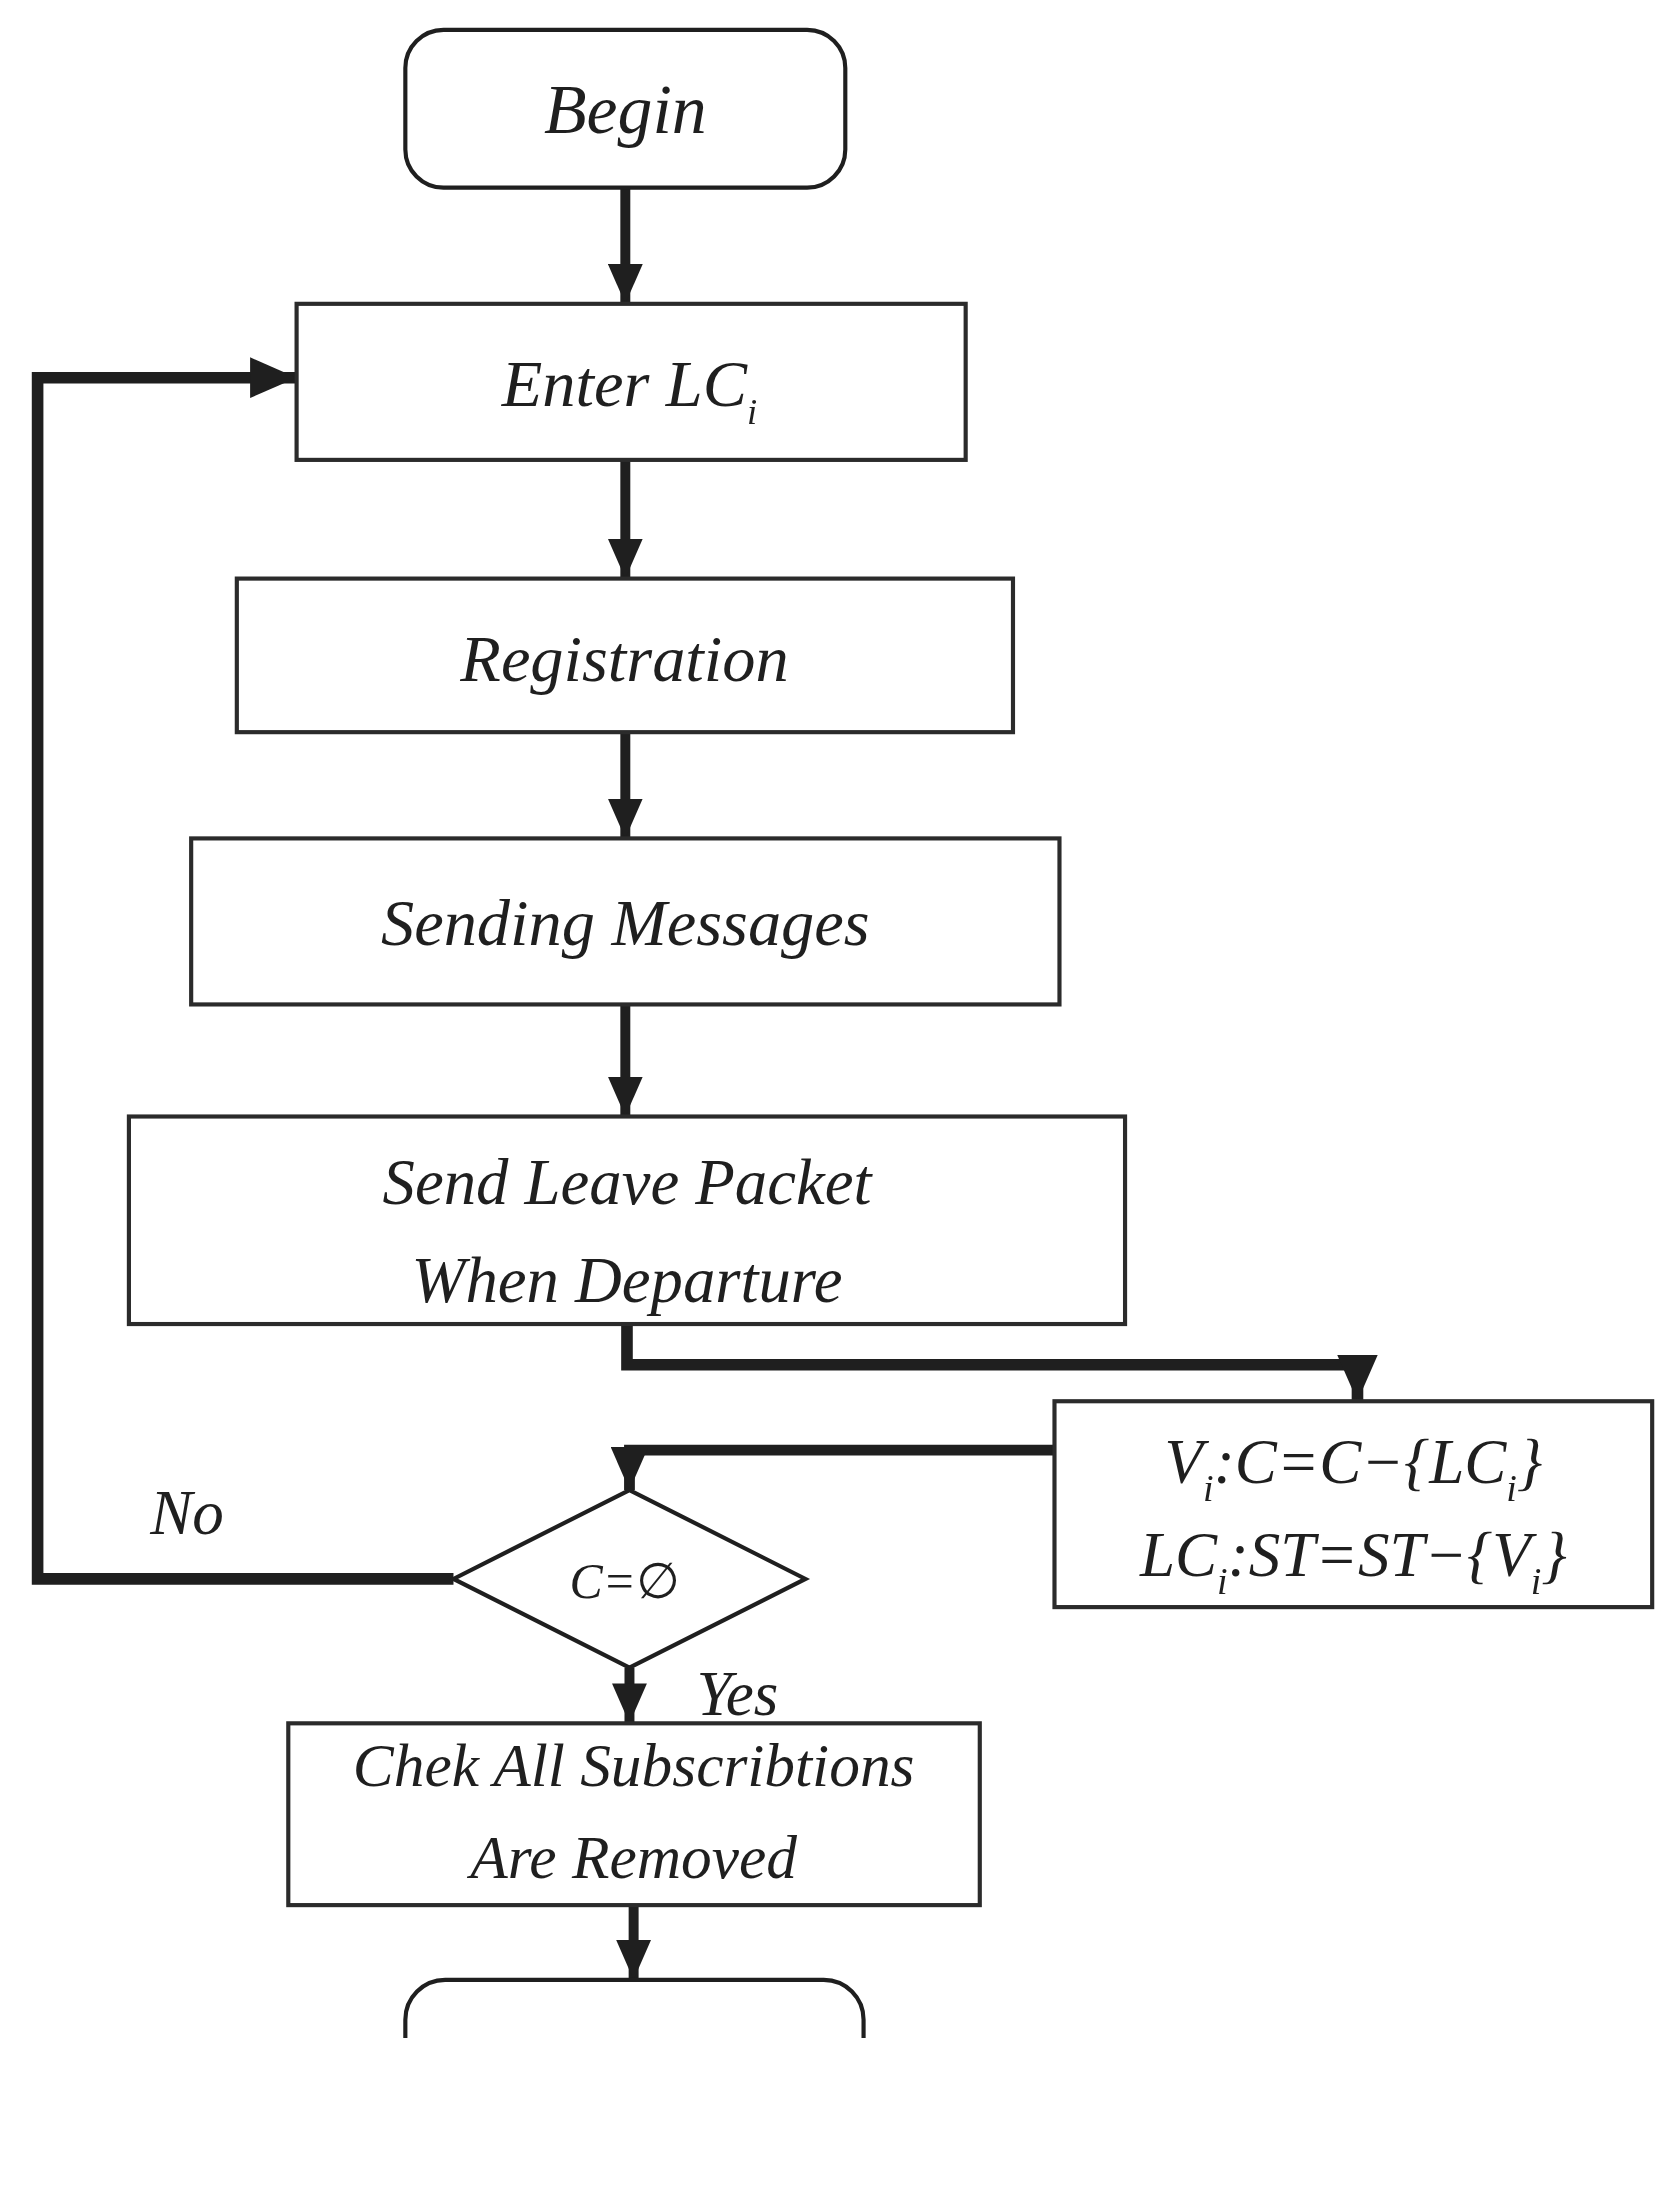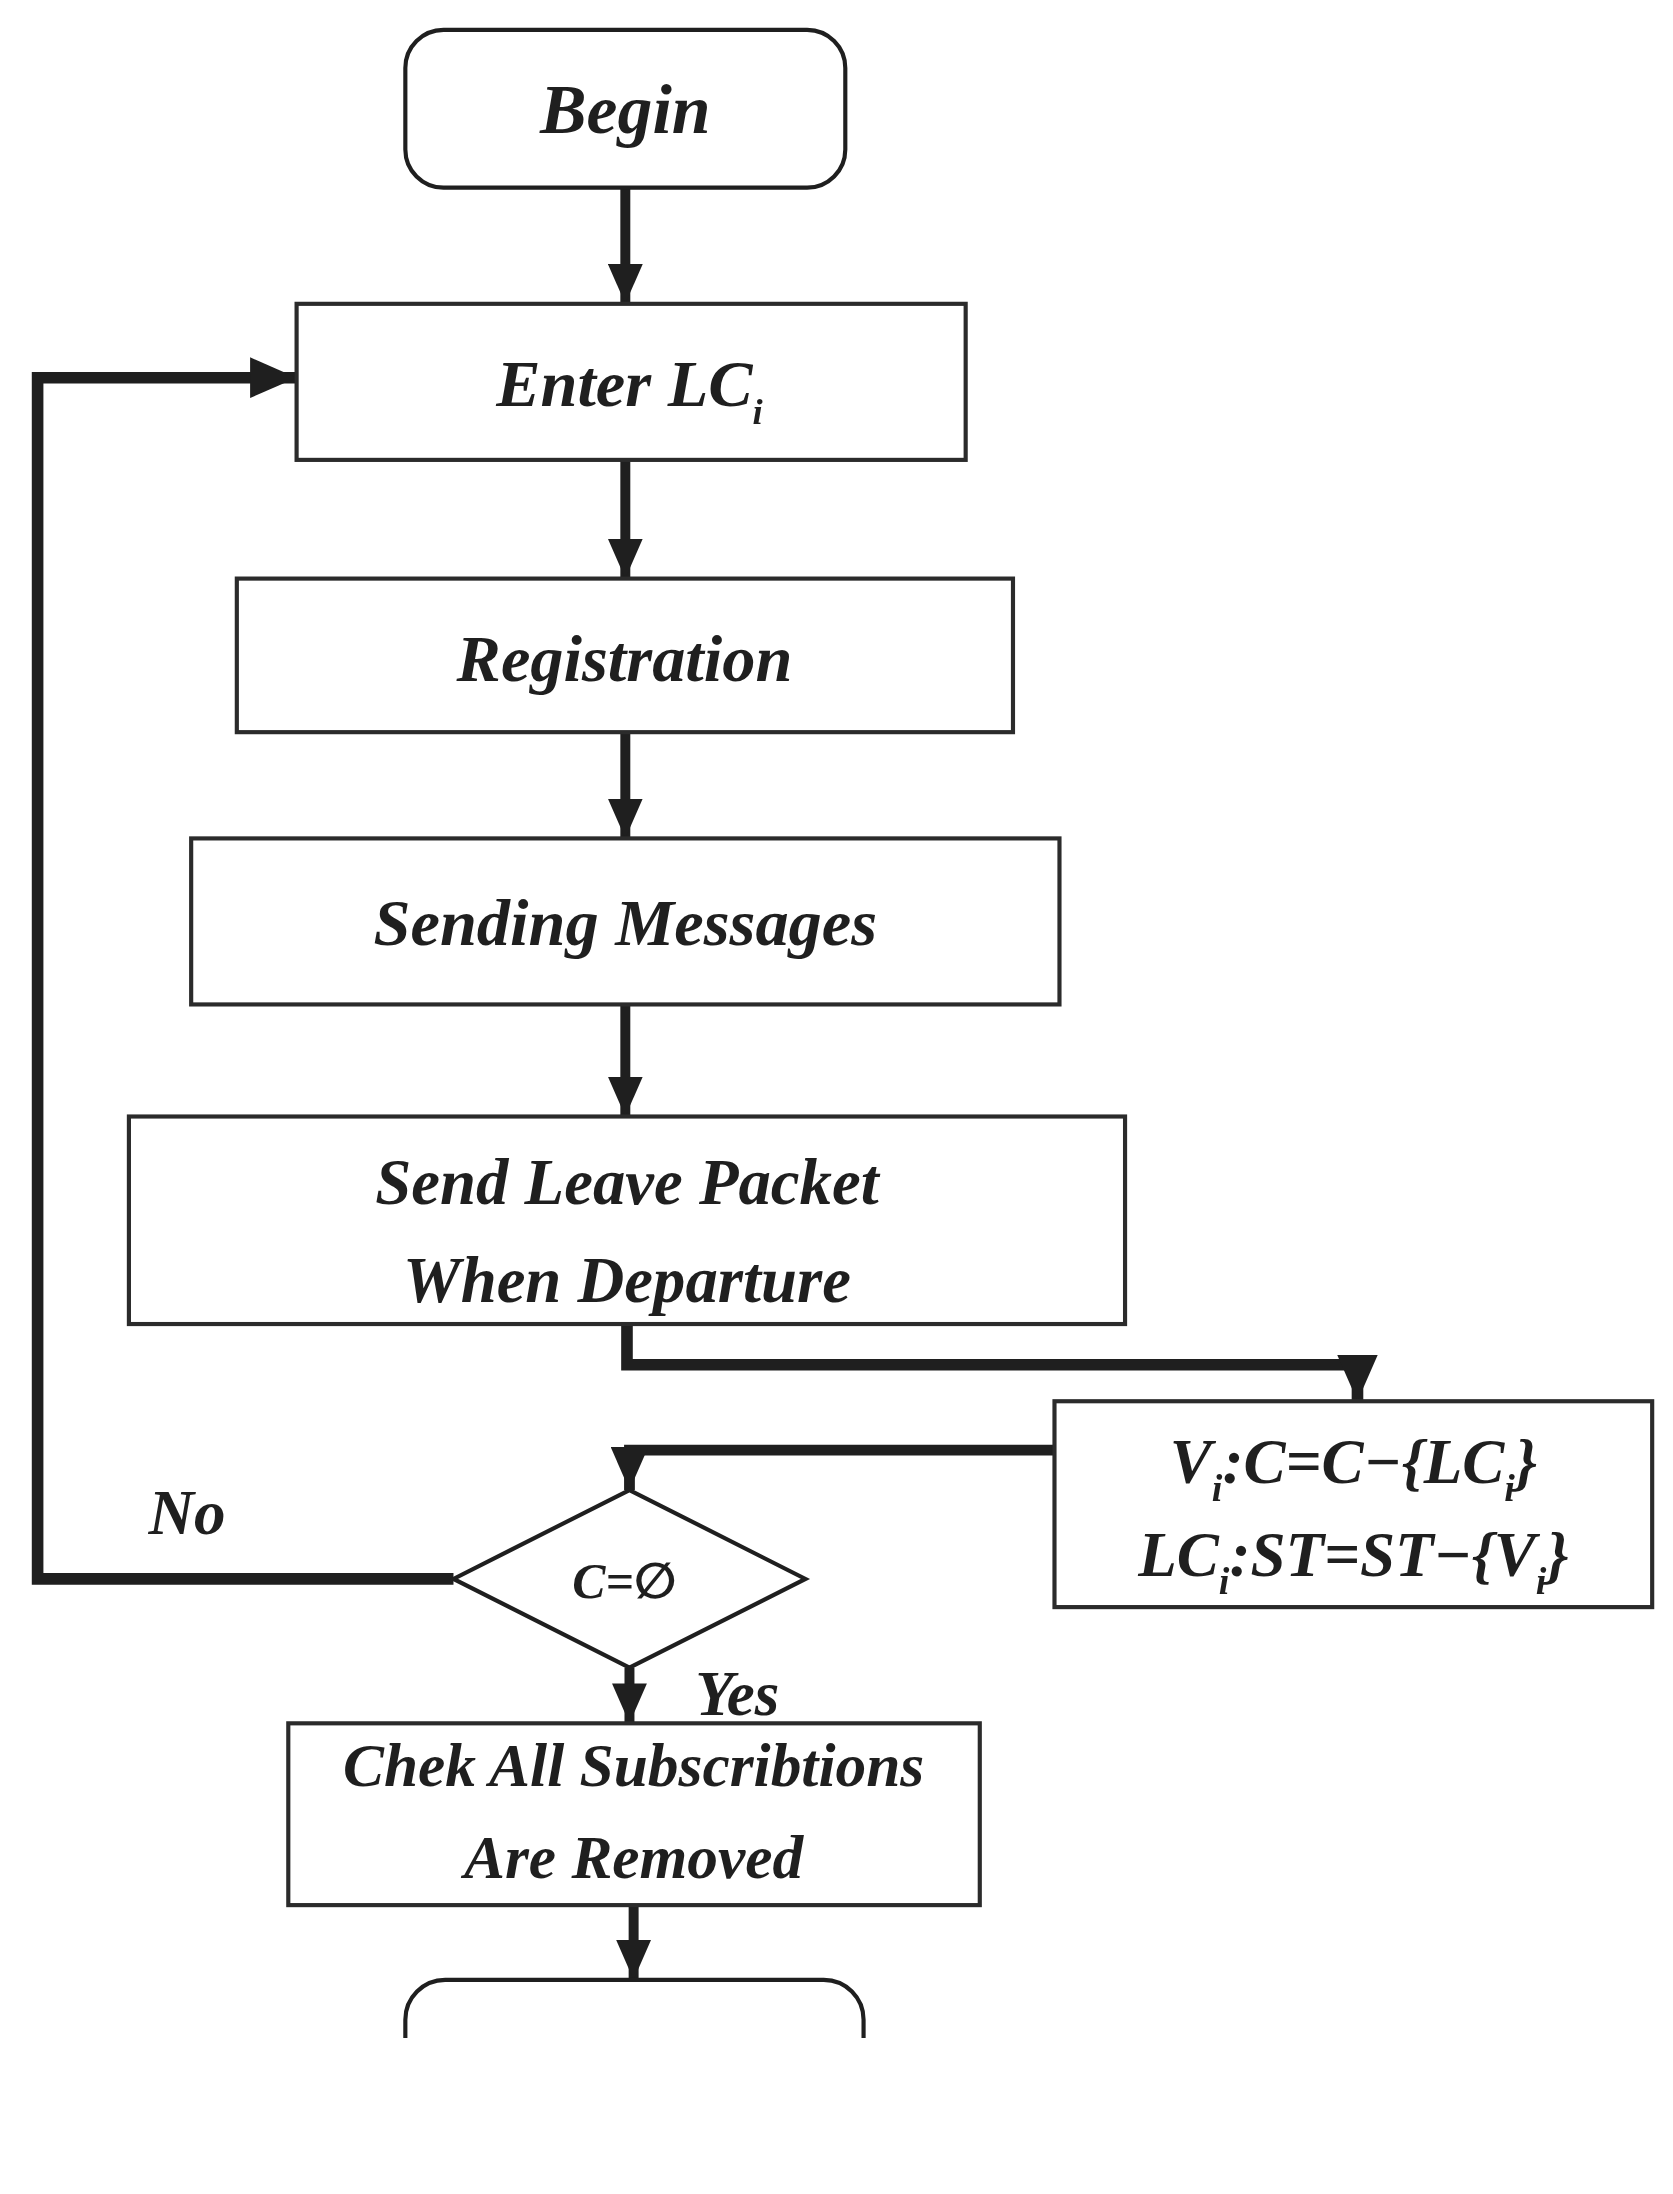--- a/index.html
+++ b/index.html
@@ -1,21 +1,21 @@
 <!DOCTYPE html>
 <html style="--ink: #1f1f1f; --box_stroke: #2b2b2b; --background: #ffffff;font-size:13.3px"><head>
 <meta charset="utf-8">
 <style>
   :root{
     --ink:#1f1f1f;
     --box_stroke:#2b2b2b;
     --background:#ffffff;
   }
   html,body{margin:0;padding:0;background:var(--background);}
-  .page{width:1674px;height:2038px;background:var(--background);font-weight:bold;}
+  .page{width:1674px;height:2038px;background:var(--background);}
   svg{display:block;}
   text{
     font-family:"Liberation Serif","DejaVu Serif","DejaVu Sans",serif;
     font-style:italic;
     fill:var(--ink);
   }
   .box{fill:var(--background);stroke:var(--box_stroke);stroke-width:5px;}
   .term{fill:var(--background);stroke:var(--ink);stroke-width:5px;}
   .diamond{fill:var(--background);stroke:var(--ink);stroke-width:5px;}
   .edge{fill:none;stroke:var(--ink);stroke-linecap:butt;stroke-linejoin:miter;}

